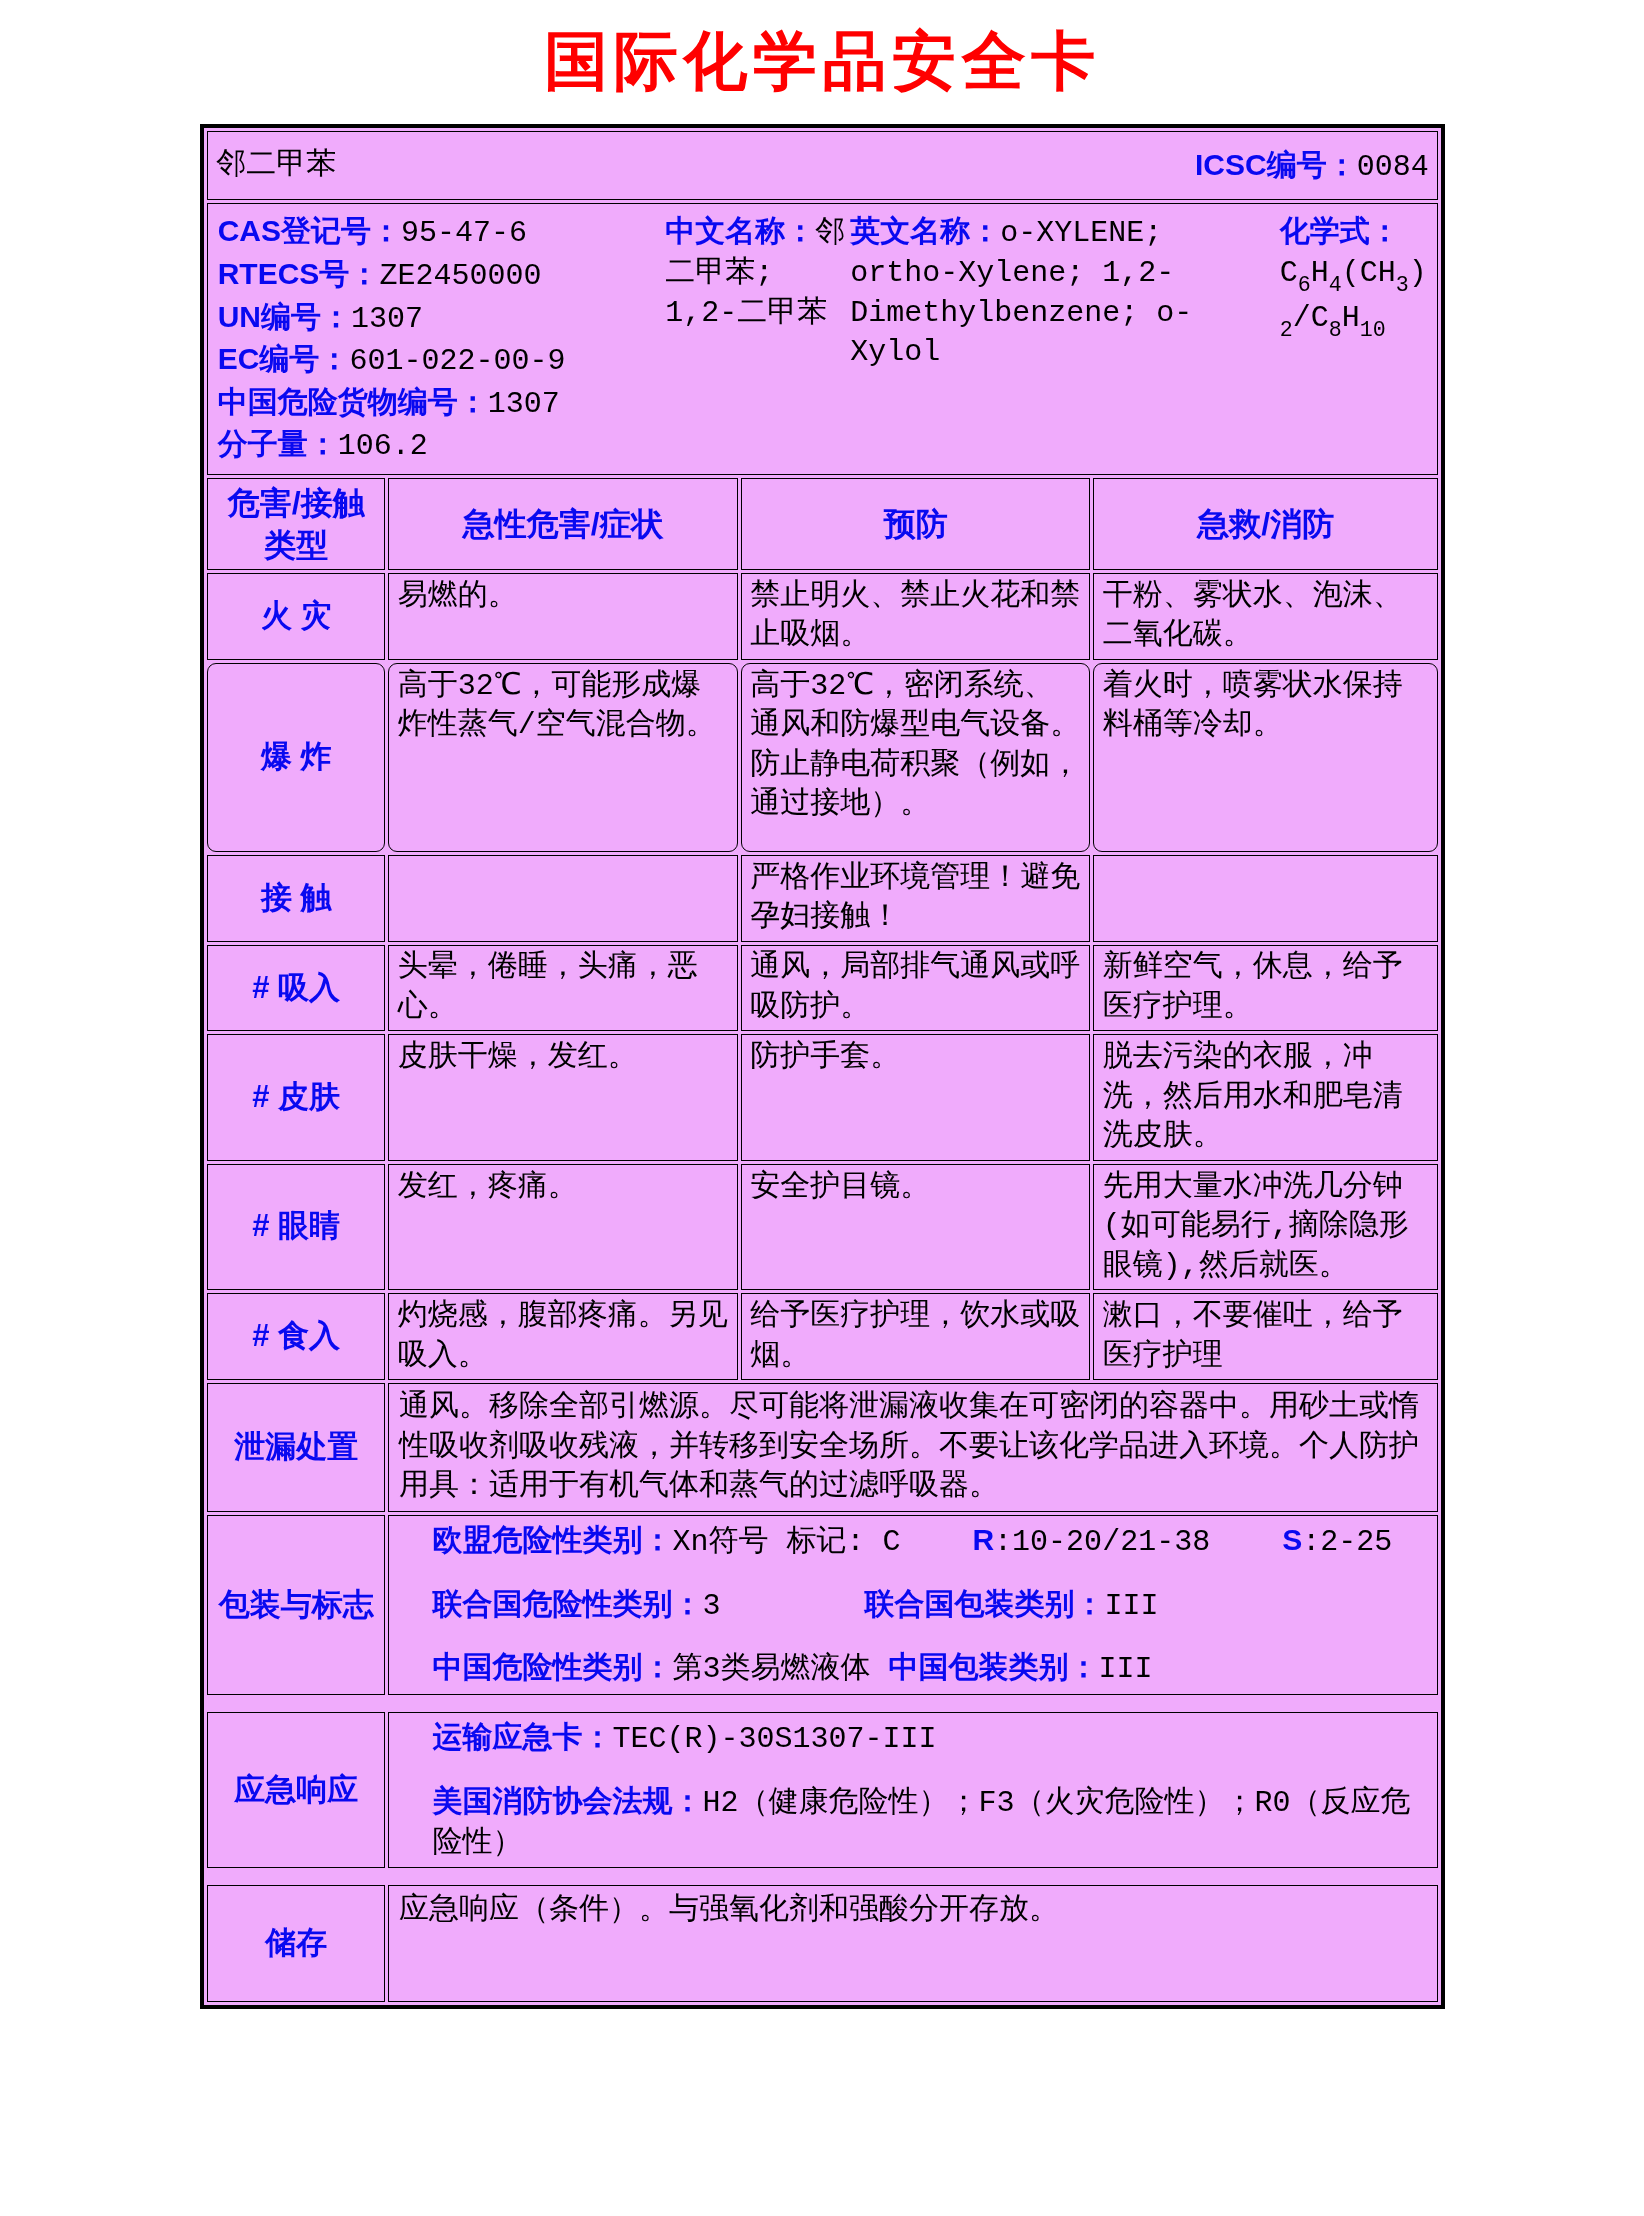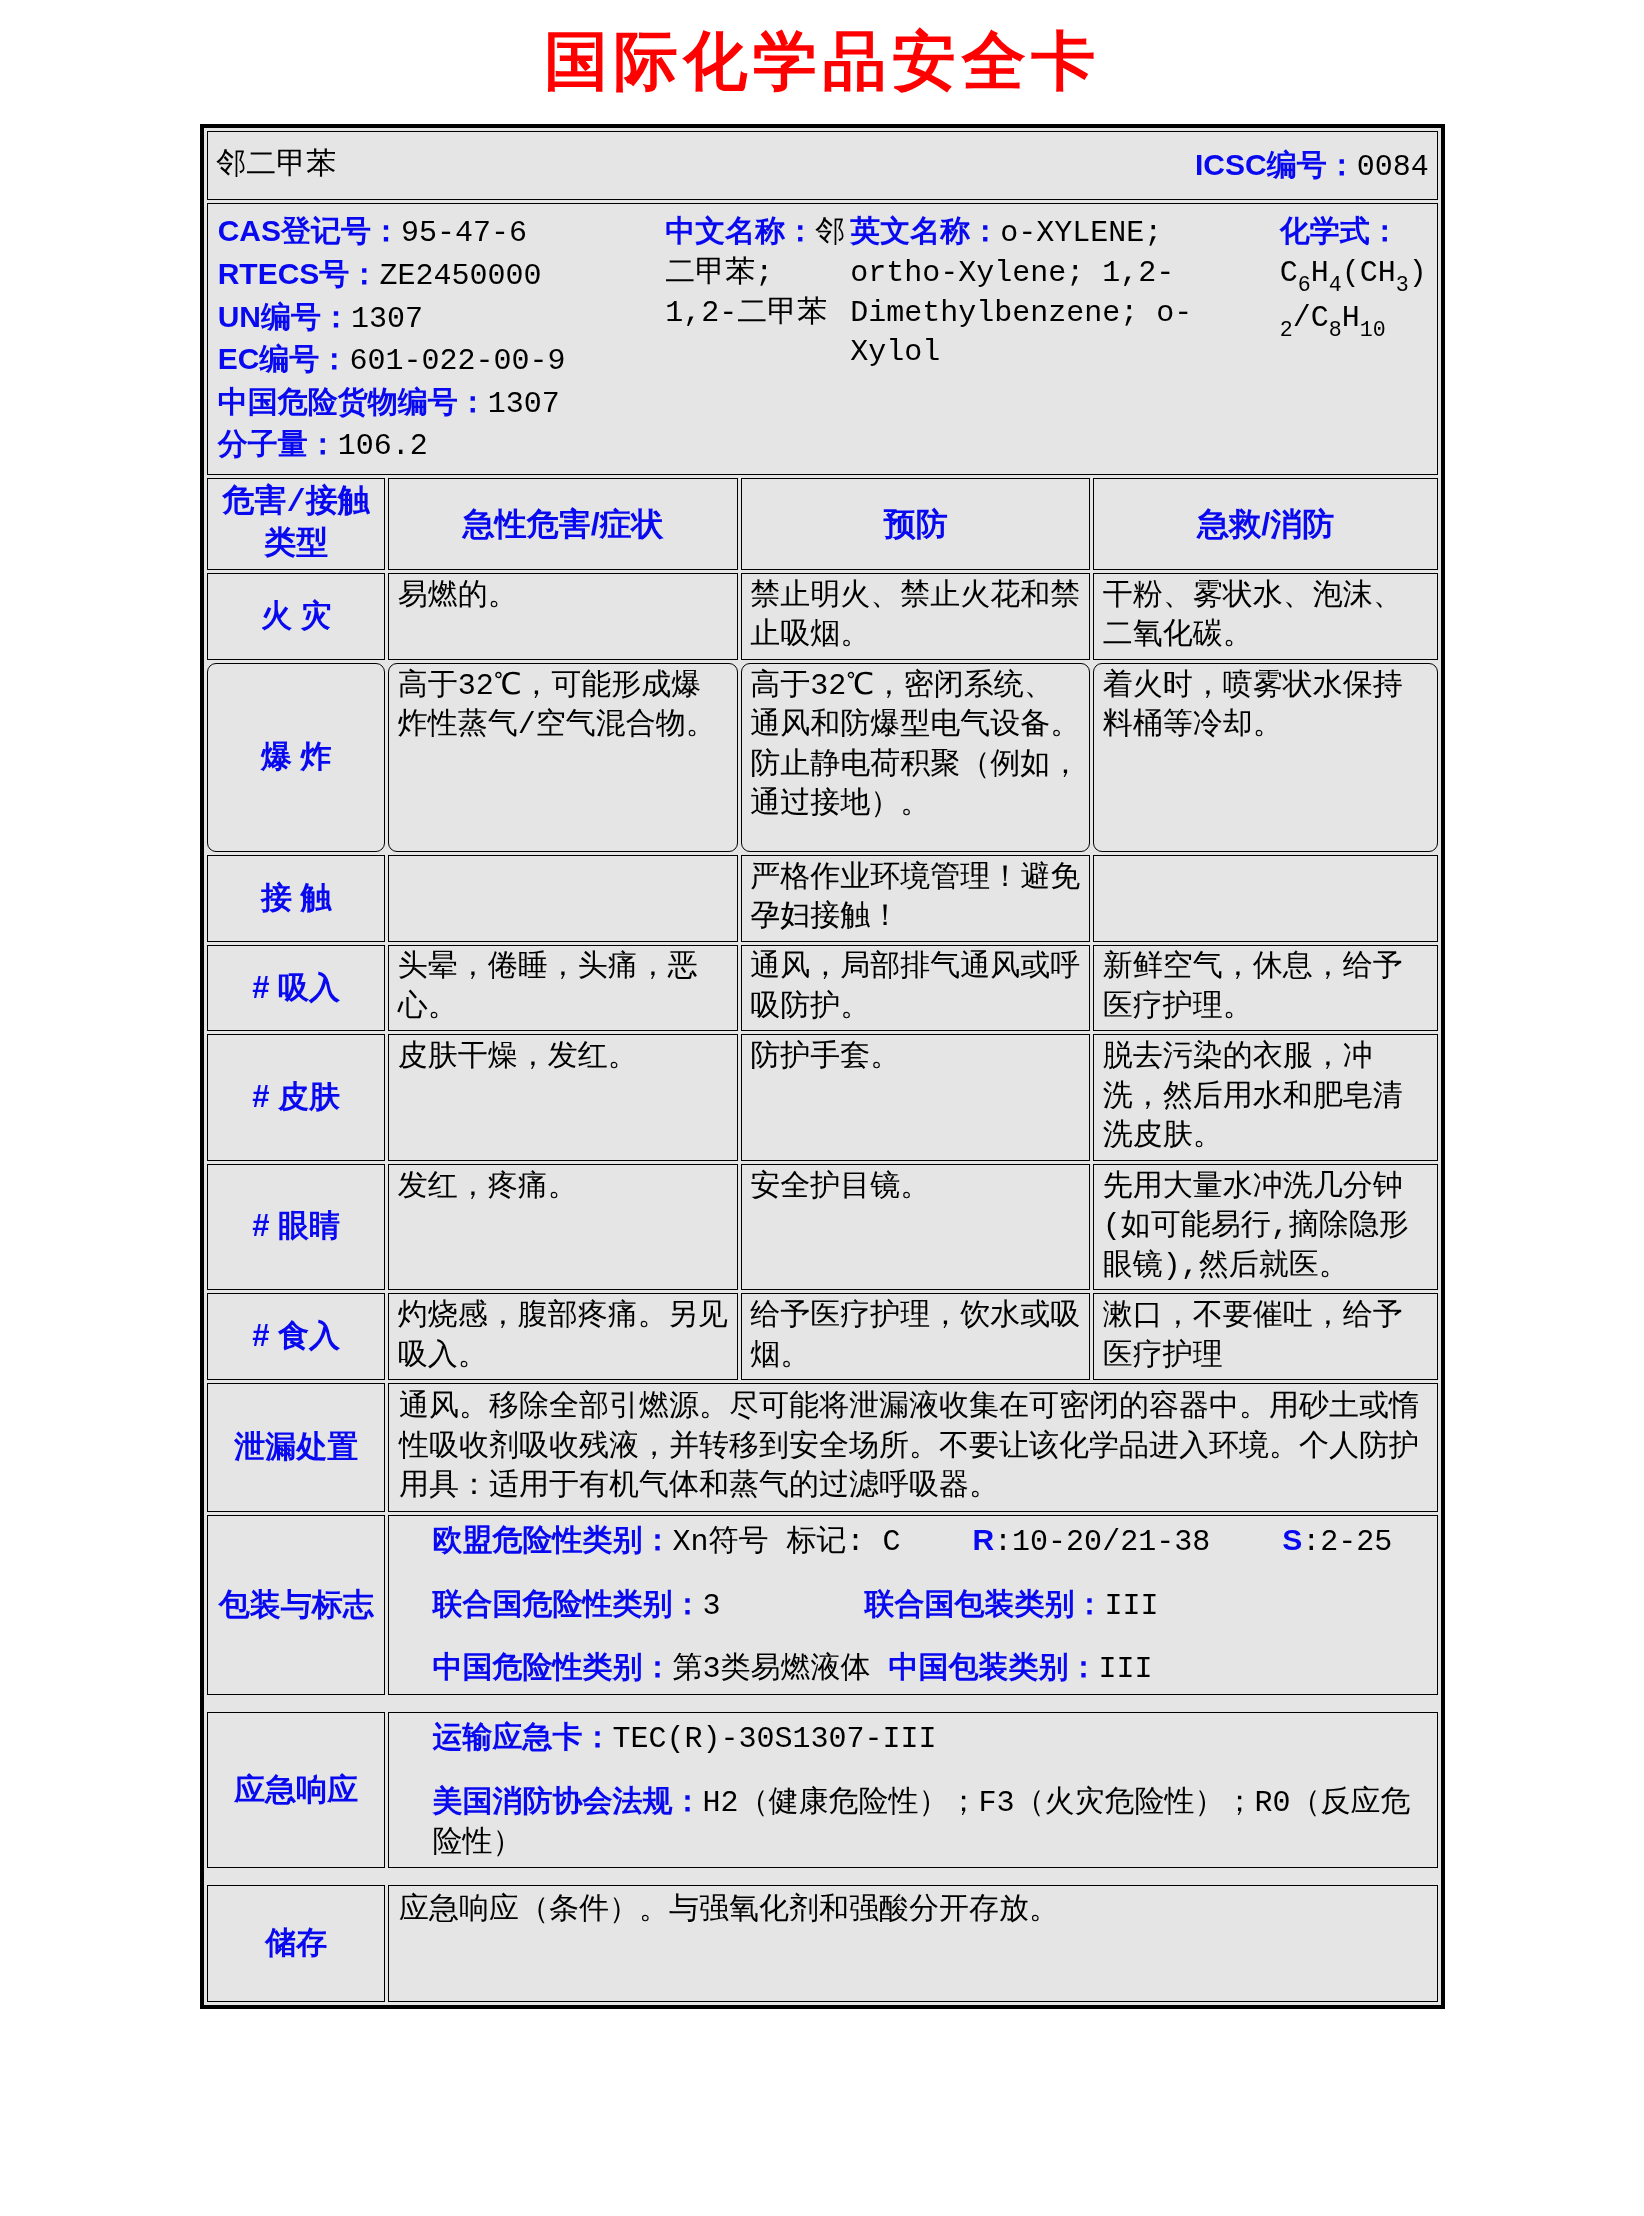--- a/index.html
+++ b/index.html
@@ -24,21 +24,21 @@
     font-size:64px;
     letter-spacing:5.6px;
     color:var(--red);
   }
   table.card{
     width:1245px;
     margin:12px auto;
     border:4.2px solid var(--ink);
     border-collapse:separate;
     border-spacing:3.5px;
-    background:#e5e5e5;
+    background:#f0abfc;
     table-layout:fixed;
   }
   td{
     border:1.4px solid var(--ink);
     padding:2.8px 8.3px;
     vertical-align:top;
     font-size:30px;
     line-height:1.32;
     word-break:break-word;
   }
@@ -66,21 +66,21 @@
   
   td.th{
     height:85px;
     vertical-align:middle;
     text-align:center;
     font-family:"Liberation Sans","DejaVu Sans",sans-serif;
     font-weight:700;
     font-size:32px;
     color:var(--blue);
   }
-  td.th-first{text-align:center;font-family:Liberation Mono, monospace;}
+  td.th-first{text-align:center;}
   
   td.type-cell{
     vertical-align:middle;
     text-align:center;
     font-family:"Liberation Sans","DejaVu Sans",sans-serif;
     font-weight:700;
     font-size:31px;
     color:var(--blue);
     white-space:nowrap;
   }

